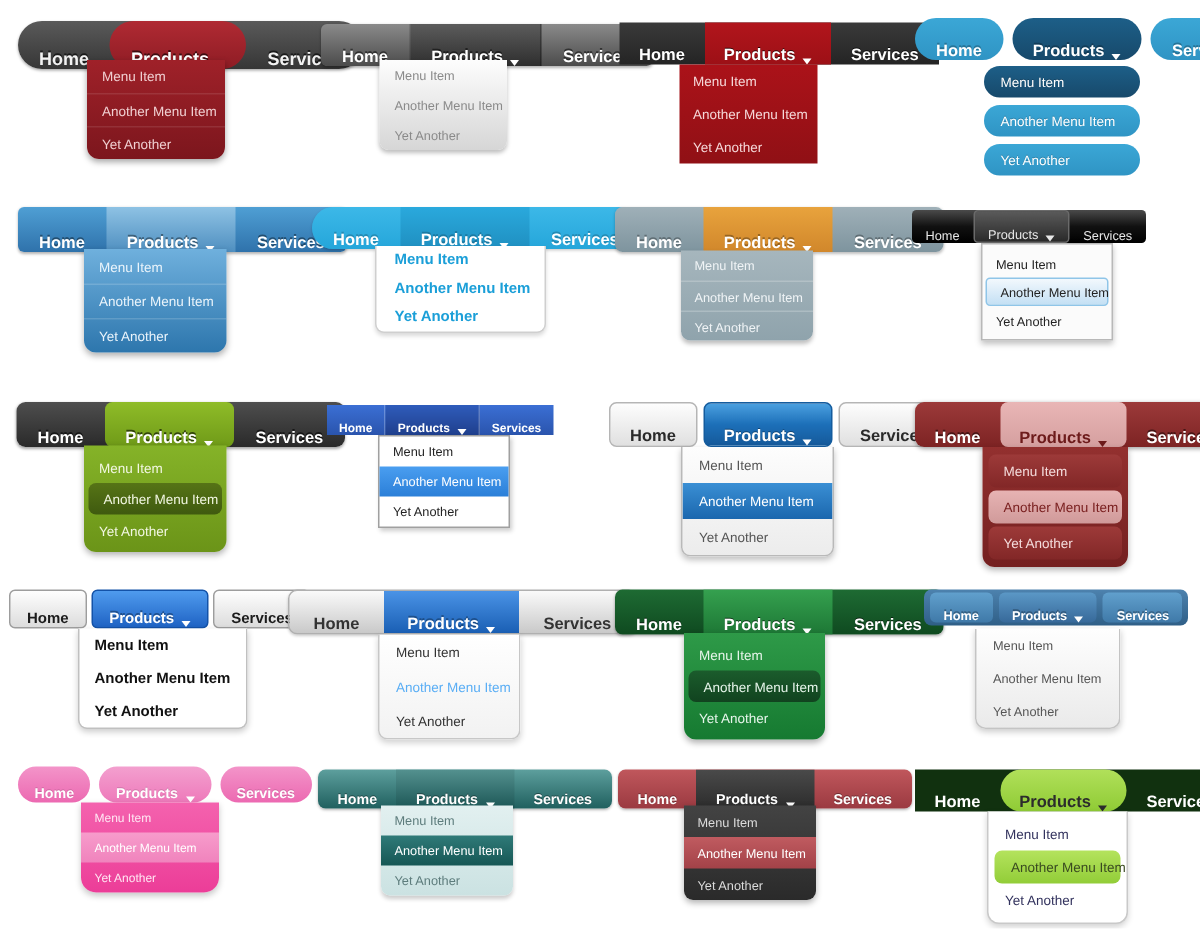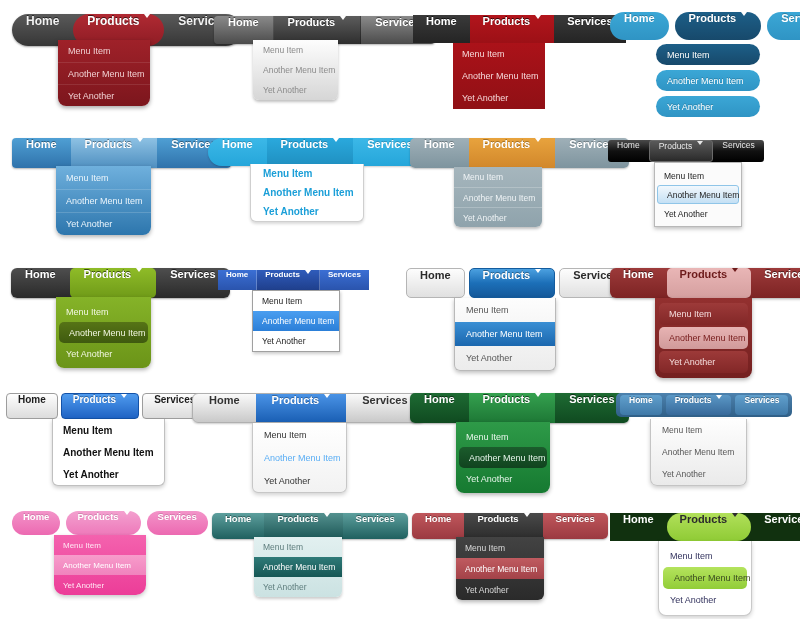--- a/index.html
+++ b/index.html
@@ -14,21 +14,21 @@
     position: relative;
     width: 800px; height: 619px;
   }
   .cell {
     position: absolute;
     width: 200px;
     height: 124px;
   }
   .menubar { position: absolute; display: flex; align-items: stretch; }
   .mi { 
-    display: flex; align-items: flex-start; justify-content: center;
+    display: flex; align-items: flex-end; justify-content: center;
     white-space: nowrap;
     font-weight: bold;
     cursor: pointer;
   }
   .dd { position: absolute; display: flex; flex-direction: column; }
   .ddi { white-space: nowrap; cursor: pointer; display: flex; align-items: center; }
   .caret {
     display: inline-block;
     margin-left: 5px;
     width: 0; height: 0;

